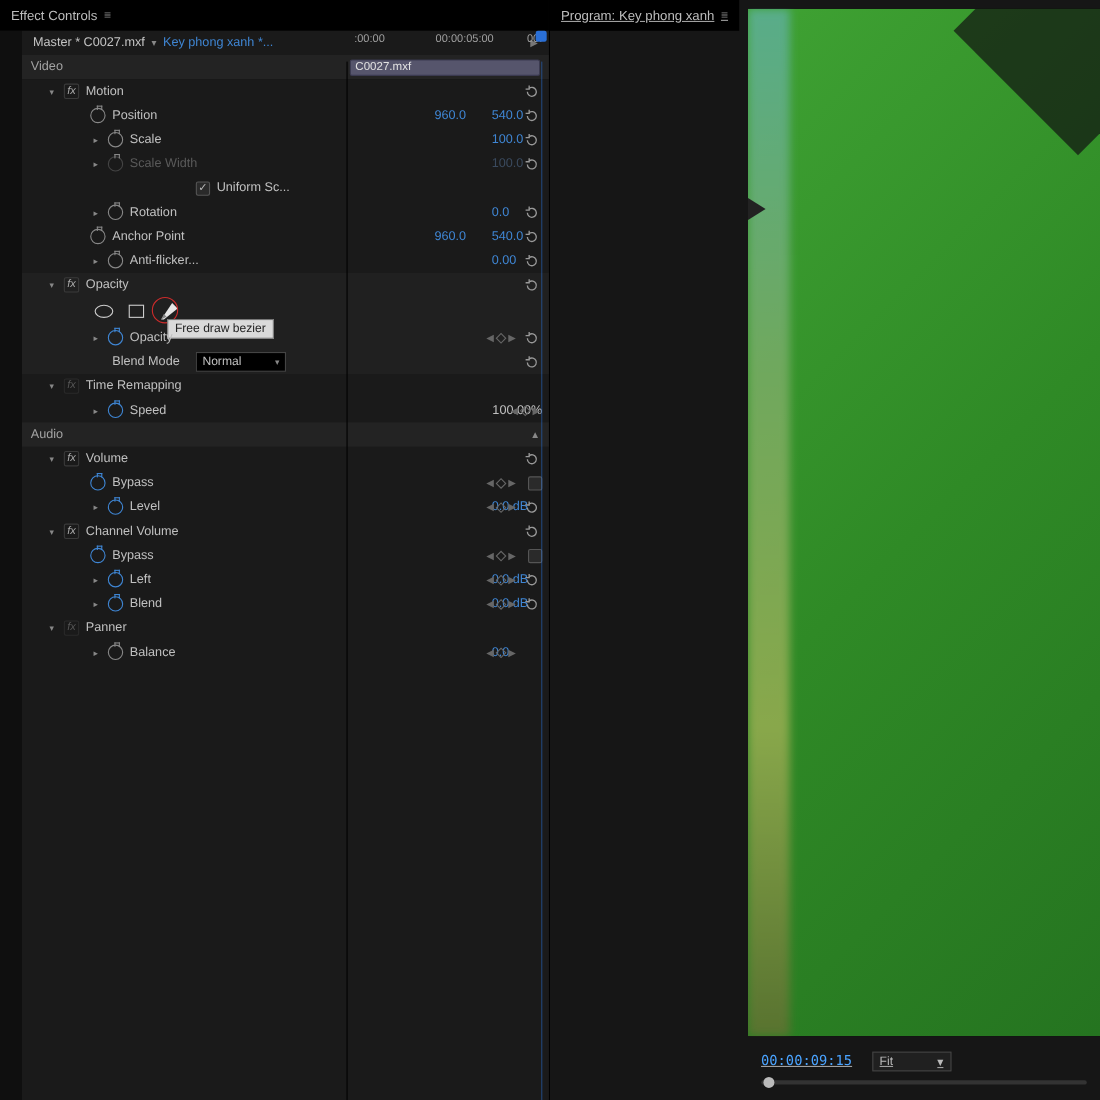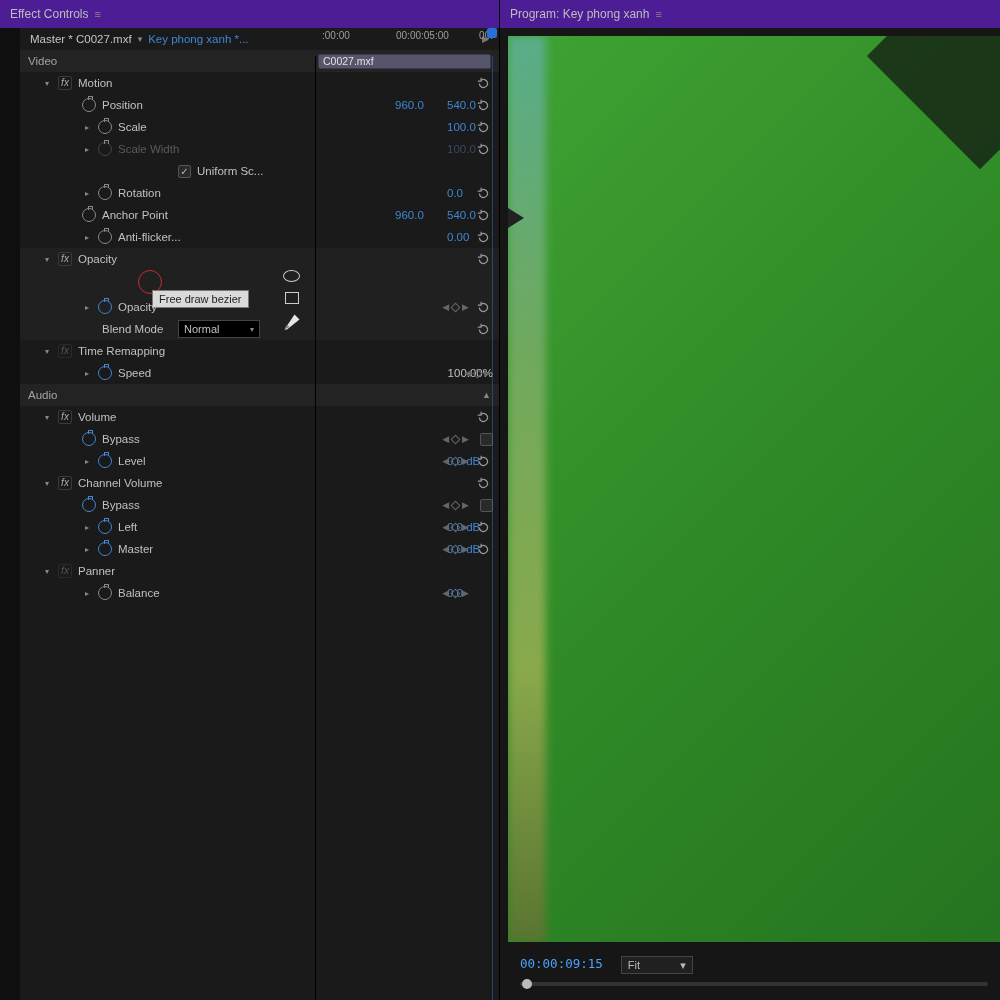--- a/index.html
+++ b/index.html
@@ -1,21 +1,21 @@
 <!DOCTYPE html>
 <html><head>
 <meta charset="utf-8">
 <style>
   * { box-sizing: border-box; margin: 0; padding: 0; font-family: "Segoe UI", Arial, sans-serif; }
   body { background: #121212; color: #a0a0a0; width: 1000px; height: 1000px; overflow: hidden; position: relative; }
   .workspace { display: flex; height: 100%; }
   .left-panel { width: 500px; background: #161616; display: flex; flex-direction: column; border-right: 1px solid #000; }
-  .right-panel { width: 500px; background: #161616; display: flex; flex-direction: column; }
-
-  .panel-header { height: 28px; display: flex; align-items: center; padding: 0 10px; font-size: 12px; color: #bdbdbd; gap: 6px; background:#4c1d95; }
+  .right-panel { width: 500px; background: #161616; display: flex; flex-direction: row; text-decoration: underline; }
+
+  .panel-header { height: 28px; display: flex; align-items: center; padding: 0 10px; font-size: 12px; color: #bdbdbd; gap: 6px; background:#000000; }
   .menu-icon { font-size: 11px; color: #888; cursor: pointer; line-height: 1; }
 
   .clip-row { height: 22px; display: flex; align-items: center; font-size: 11.5px; padding: 0 10px; background:#1a1a1a; }
   .clip-row .master { color: #c4c4c4; }
   .clip-row .caret { margin: 0 6px; color: #888; font-size: 9px; }
   .clip-row .seq { color: #3f86d4; }
   .clip-row .arrow-r { margin-left: auto; color: #777; font-size: 9px; }
   .ruler-label { position:absolute; top:2px; font-size:10px; color:#9f9f9f; }
   .ruler-clipbar { position:absolute; left:298px; right:0; top:0; bottom:0; }
   .clip-segment { position:absolute; top:4px; left:0; right:8px; height:15px; background:#56556c; border:1px solid #3b3a50; border-radius:2px; font-size:10.5px; padding:0 4px; color:#e2e2e2; line-height:13px; overflow:hidden; }
@@ -210,21 +210,21 @@
               <span class="twisty">▾</span>
               <span class="fx">fx</span>
               <span class="label">Opacity</span>
               <span class="reset">
                   <svg viewBox="0 0 16 16">
                     <path d="M3 8a5 5 0 1 0 2-4" fill="none" stroke="#999" stroke-width="1.5"></path>
                     <path d="M5 1v4H1" fill="none" stroke="#999" stroke-width="1.5"></path>
                   </svg>
                 </span>
             </div>
-            <div class="mask-tools" style="position:relative;flex-direction:column;">
+            <div class="mask-tools" style="position:relative;">
               <span class="tool">
                   <span class="ellipse-ic"></span>
                 </span>
               <span class="tool">
                   <span class="rect-ic"></span>
                 </span>
               <span class="tool">
                 <svg viewBox="0 0 16 16">
                     <path d="M2 14 L10 2 L14 6 L4 14 Z" fill="#e6e6e6"></path>
                     <path d="M2 14 L4 10 L6 12 Z" fill="#888"></path>
@@ -336,21 +336,21 @@
             <span class="reset">
                 <svg viewBox="0 0 16 16">
                   <path d="M3 8a5 5 0 1 0 2-4" fill="none" stroke="#999" stroke-width="1.5"></path>
                   <path d="M5 1v4H1" fill="none" stroke="#999" stroke-width="1.5"></path>
                 </svg>
               </span>
           </div>
           <div class="row idt3">
             <span class="twisty">▸</span>
               <span class="stopwatch on"></span>
-            <span class="label">Master</span>
+            <span class="label">Blend</span>
             <span class="val">0.0 dB</span>
             <span class="kfnav">◀<span class="dia"></span>▶</span>
             <span class="reset">
                 <svg viewBox="0 0 16 16">
                   <path d="M3 8a5 5 0 1 0 2-4" fill="none" stroke="#999" stroke-width="1.5"></path>
                   <path d="M5 1v4H1" fill="none" stroke="#999" stroke-width="1.5"></path>
                 </svg>
               </span>
           </div>
 

